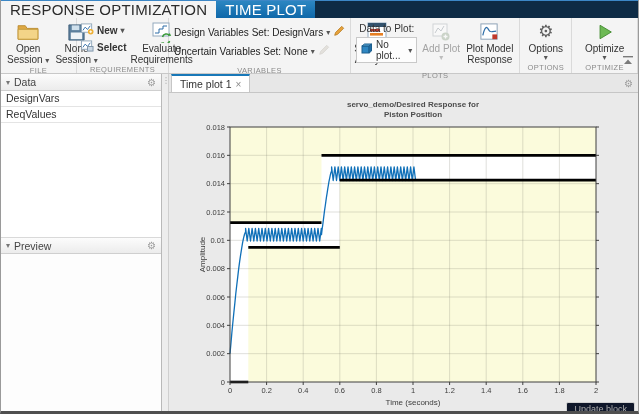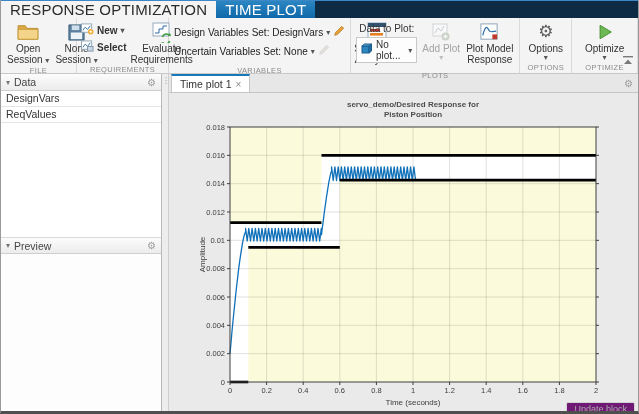--- a/index.html
+++ b/index.html
@@ -40,21 +40,21 @@
   .pitem{height:15px;line-height:15px;padding:0 5px;font-size:10.5px;color:#333;border-bottom:1px solid #e4e4e4;cursor:pointer;}
   .ppreview{flex:1;background:#fdfdfd;}
   .splitter{width:7px;background:#ededed;border-right:1px solid #cfcfcf;box-sizing:border-box;text-align:center;cursor:col-resize;}
   .splitter .dots{display:block;margin-top:5px;font-size:8px;line-height:3px;color:#9a9a9a;}
   .docarea{flex:1;display:flex;flex-direction:column;min-width:0;}
   .doctabs{height:19px;flex:0 0 19px;background:#e7e7e7;border-bottom:1px solid #c6c6c6;display:flex;align-items:flex-end;box-sizing:border-box;}
   .doctab{height:18px;background:#fff;border:1px solid #c6c6c6;border-bottom:none;border-top:2px solid #1878b8;display:flex;align-items:center;gap:4px;padding:0 8px;font-size:10.5px;color:#333;margin-left:2px;box-sizing:border-box;cursor:pointer;}
   .doctab .close{color:#8a8a8a;font-size:10px;cursor:pointer;}
   .docgear{margin-left:auto;margin-right:5px;align-self:center;font-size:10px;color:#9b9b9b;cursor:pointer;}
   .docbody{position:relative;flex:1;background:#eaeaea;}
-  .updatebtn{position:absolute;right:3px;bottom:0px;height:13px;font-size:9px;padding:0 7px;color:#ababab;background:#701a75;border:1px solid #d2d2d2;border-radius:2px;font-family:"Liberation Sans",sans-serif;}
+  .updatebtn{position:absolute;right:3px;bottom:0px;height:13px;font-size:9px;padding:0 7px;color:#ababab;background:#0f172a;border:1px solid #d2d2d2;border-radius:2px;font-family:"Liberation Sans",sans-serif;}
 </style>
 </head>
 <body>
 
 <div class="app">
 
   <div class="tabstrip">
     <div class="tab active">
       <span>RESPONSE OPTIMIZATION</span>
     </div>

